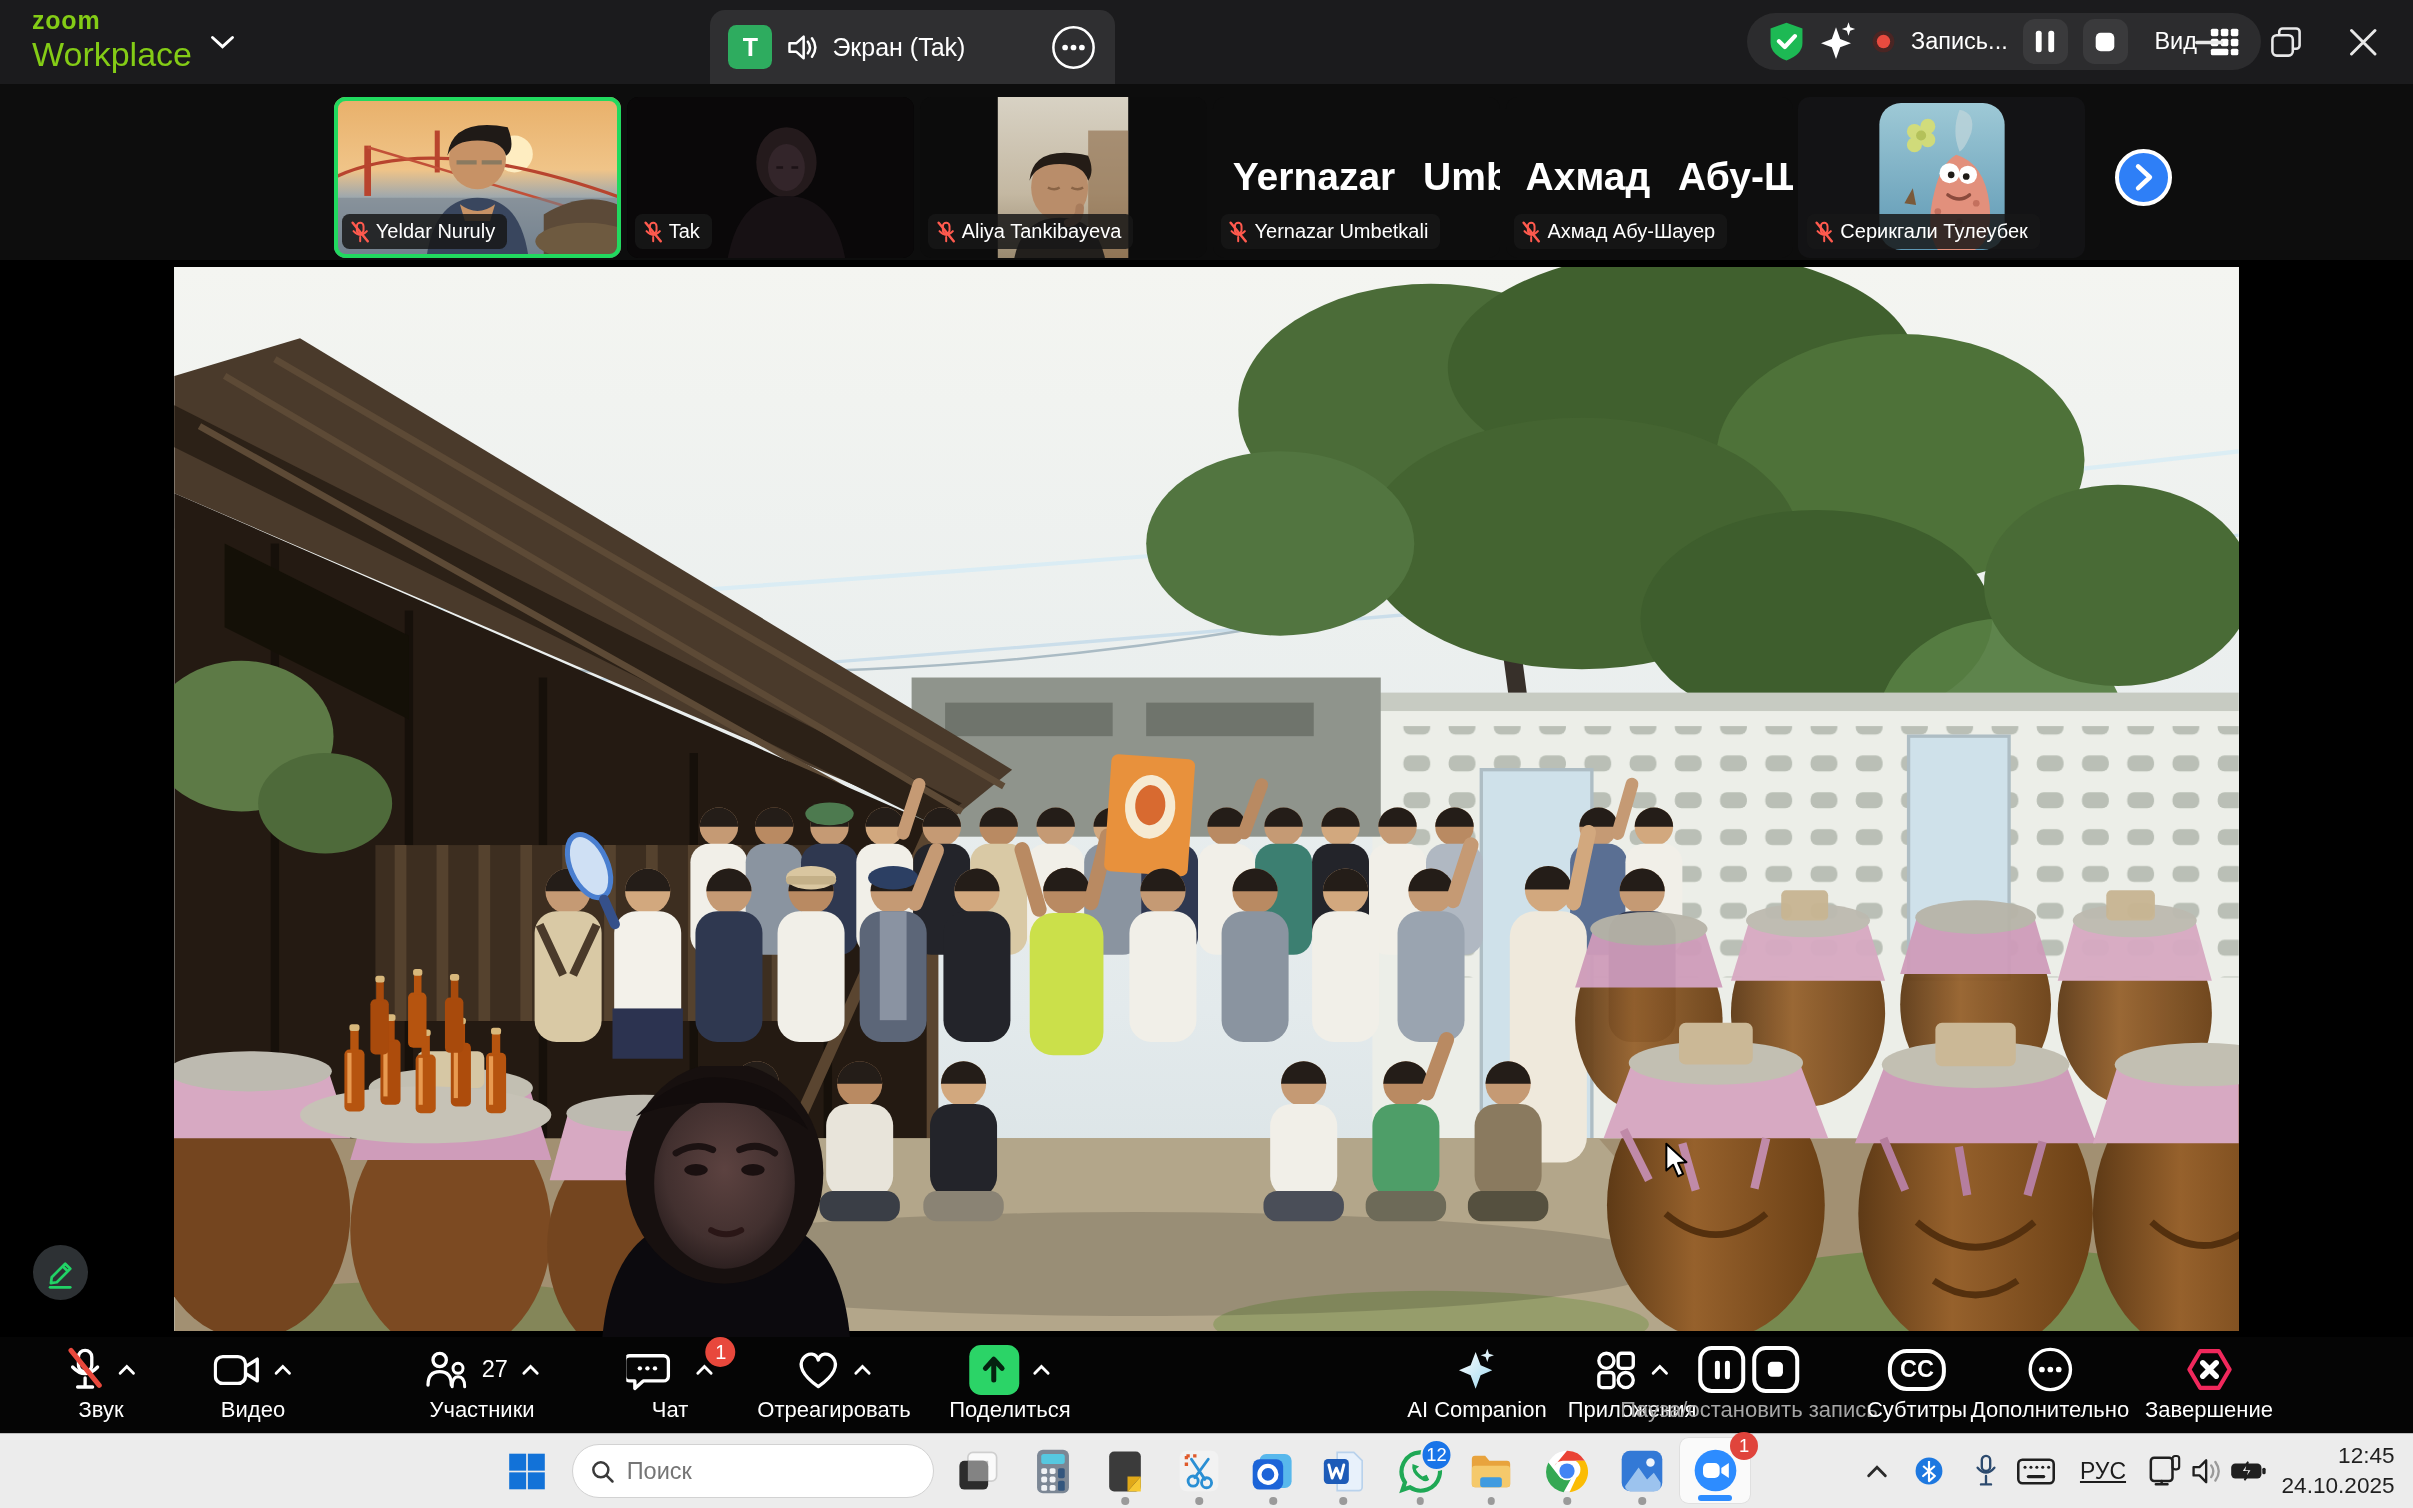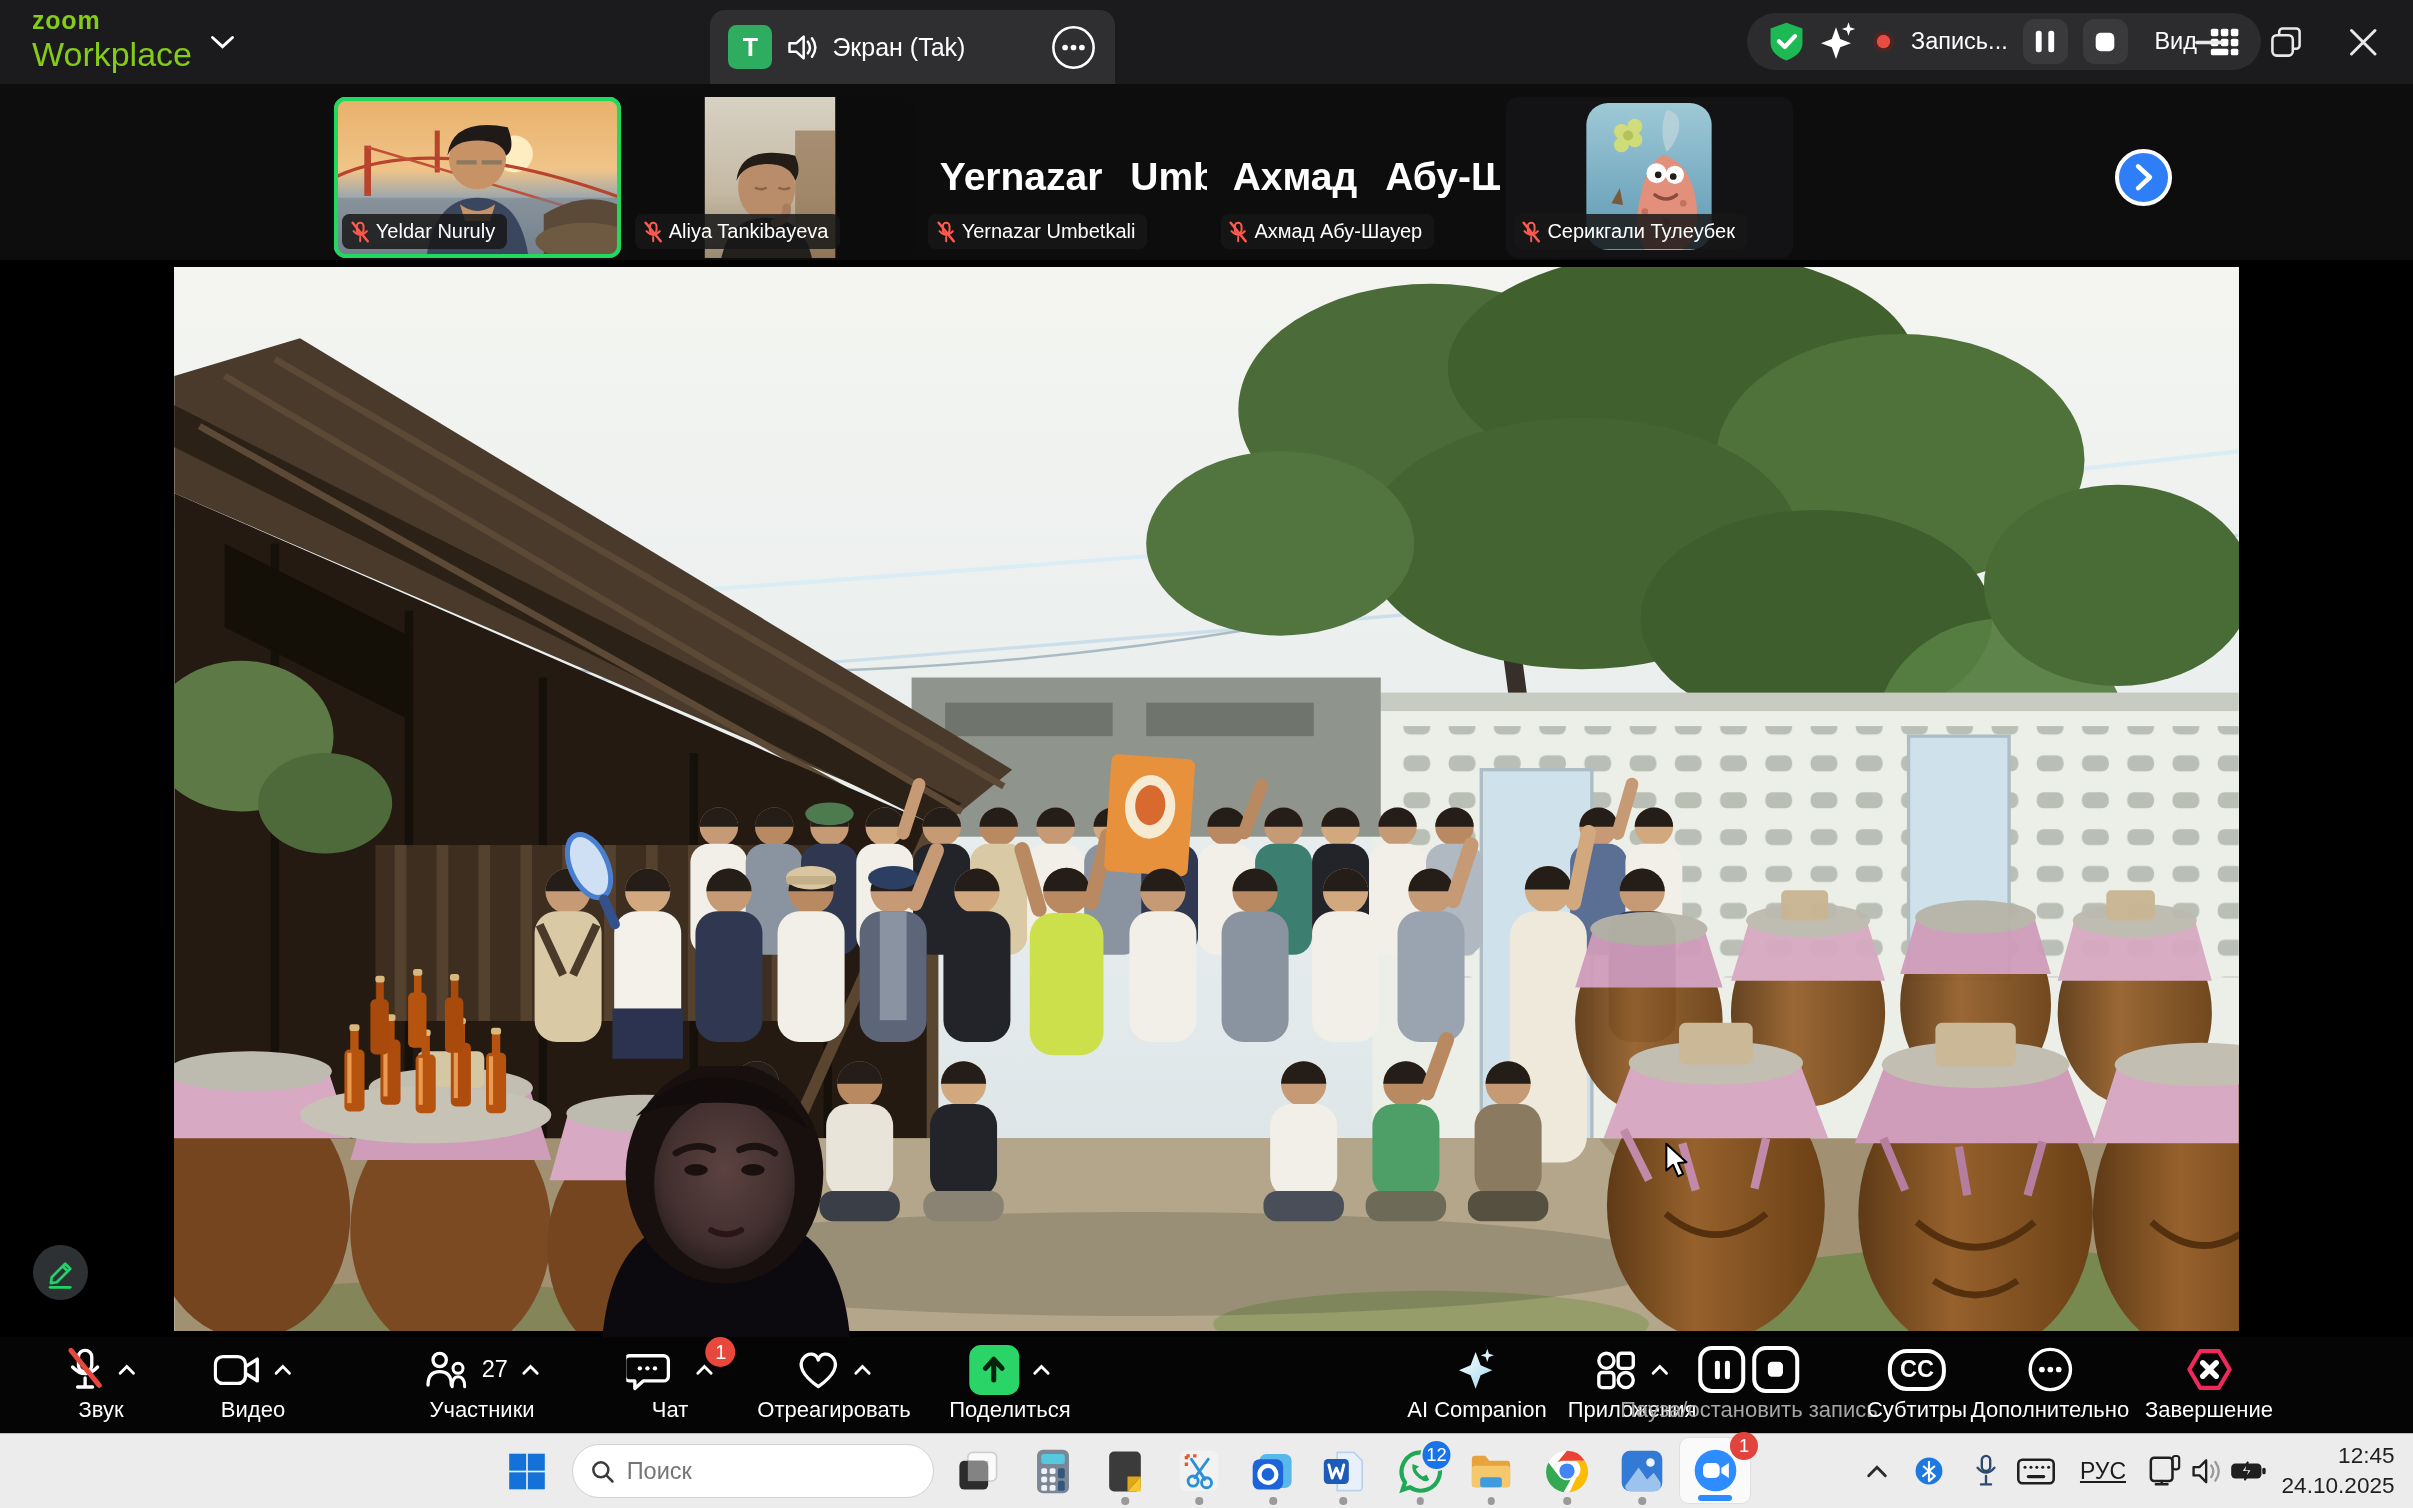--- a/index.html
+++ b/index.html
@@ -185,20 +185,37 @@
       <div class="badge">
         <svg width="18.4" height="22" viewBox="0 0 22 26">
           <rect x="7" y="2" width="8" height="13" rx="4" stroke="#ff5a4e" stroke-width="2.4" fill="none"></rect>
           <path d="M3 12 q8 9 16 0 M11 19 v5" stroke="#ff5a4e" stroke-width="2.4" fill="none" stroke-linecap="round"></path>
           <path d="M2 2 L20 24" stroke="#ff5a4e" stroke-width="3" stroke-linecap="round"></path>
         </svg>
         <span>Yeldar Nuruly</span>
       </div>
     </div>
 
+    <div class="tile" style="background:#050505">
+      <svg width="287" height="161" viewBox="0 0 342 192">
+        <rect width="342" height="192" fill="#0a0809"></rect>
+        <ellipse cx="190" cy="78" rx="36" ry="42" fill="#241a1c"></ellipse>
+        <path d="M120 192 q14-74 70-74 q56 0 70 74 z" fill="#171114"></path>
+        <ellipse cx="190" cy="84" rx="22" ry="28" fill="#33252a"></ellipse>
+        <path d="M178 84 h8 m10 0 h8" stroke="#1c1216" stroke-width="3"></path>
+      </svg>
+      <div class="badge">
+        <svg width="18.4" height="22" viewBox="0 0 22 26">
+          <rect x="7" y="2" width="8" height="13" rx="4" stroke="#ff5a4e" stroke-width="2.4" fill="none"></rect>
+          <path d="M3 12 q8 9 16 0 M11 19 v5" stroke="#ff5a4e" stroke-width="2.4" fill="none" stroke-linecap="round"></path>
+          <path d="M2 2 L20 24" stroke="#ff5a4e" stroke-width="3" stroke-linecap="round"></path>
+        </svg>
+        <span>Tak</span>
+      </div>
+    </div>
 
     <div class="tile" style="background:#0c0c0c">
       <svg class="pvid" width="131" height="161" viewBox="0 0 156 192">
         <defs>
             <linearGradient id="ceil" x1="0" y1="0" x2="0" y2="1">
               <stop offset="0" stop-color="#d8d2c4"></stop>
               <stop offset="0.6" stop-color="#c4b8a2"></stop>
               <stop offset="1" stop-color="#9a8a70"></stop>
             </linearGradient>
           </defs>

